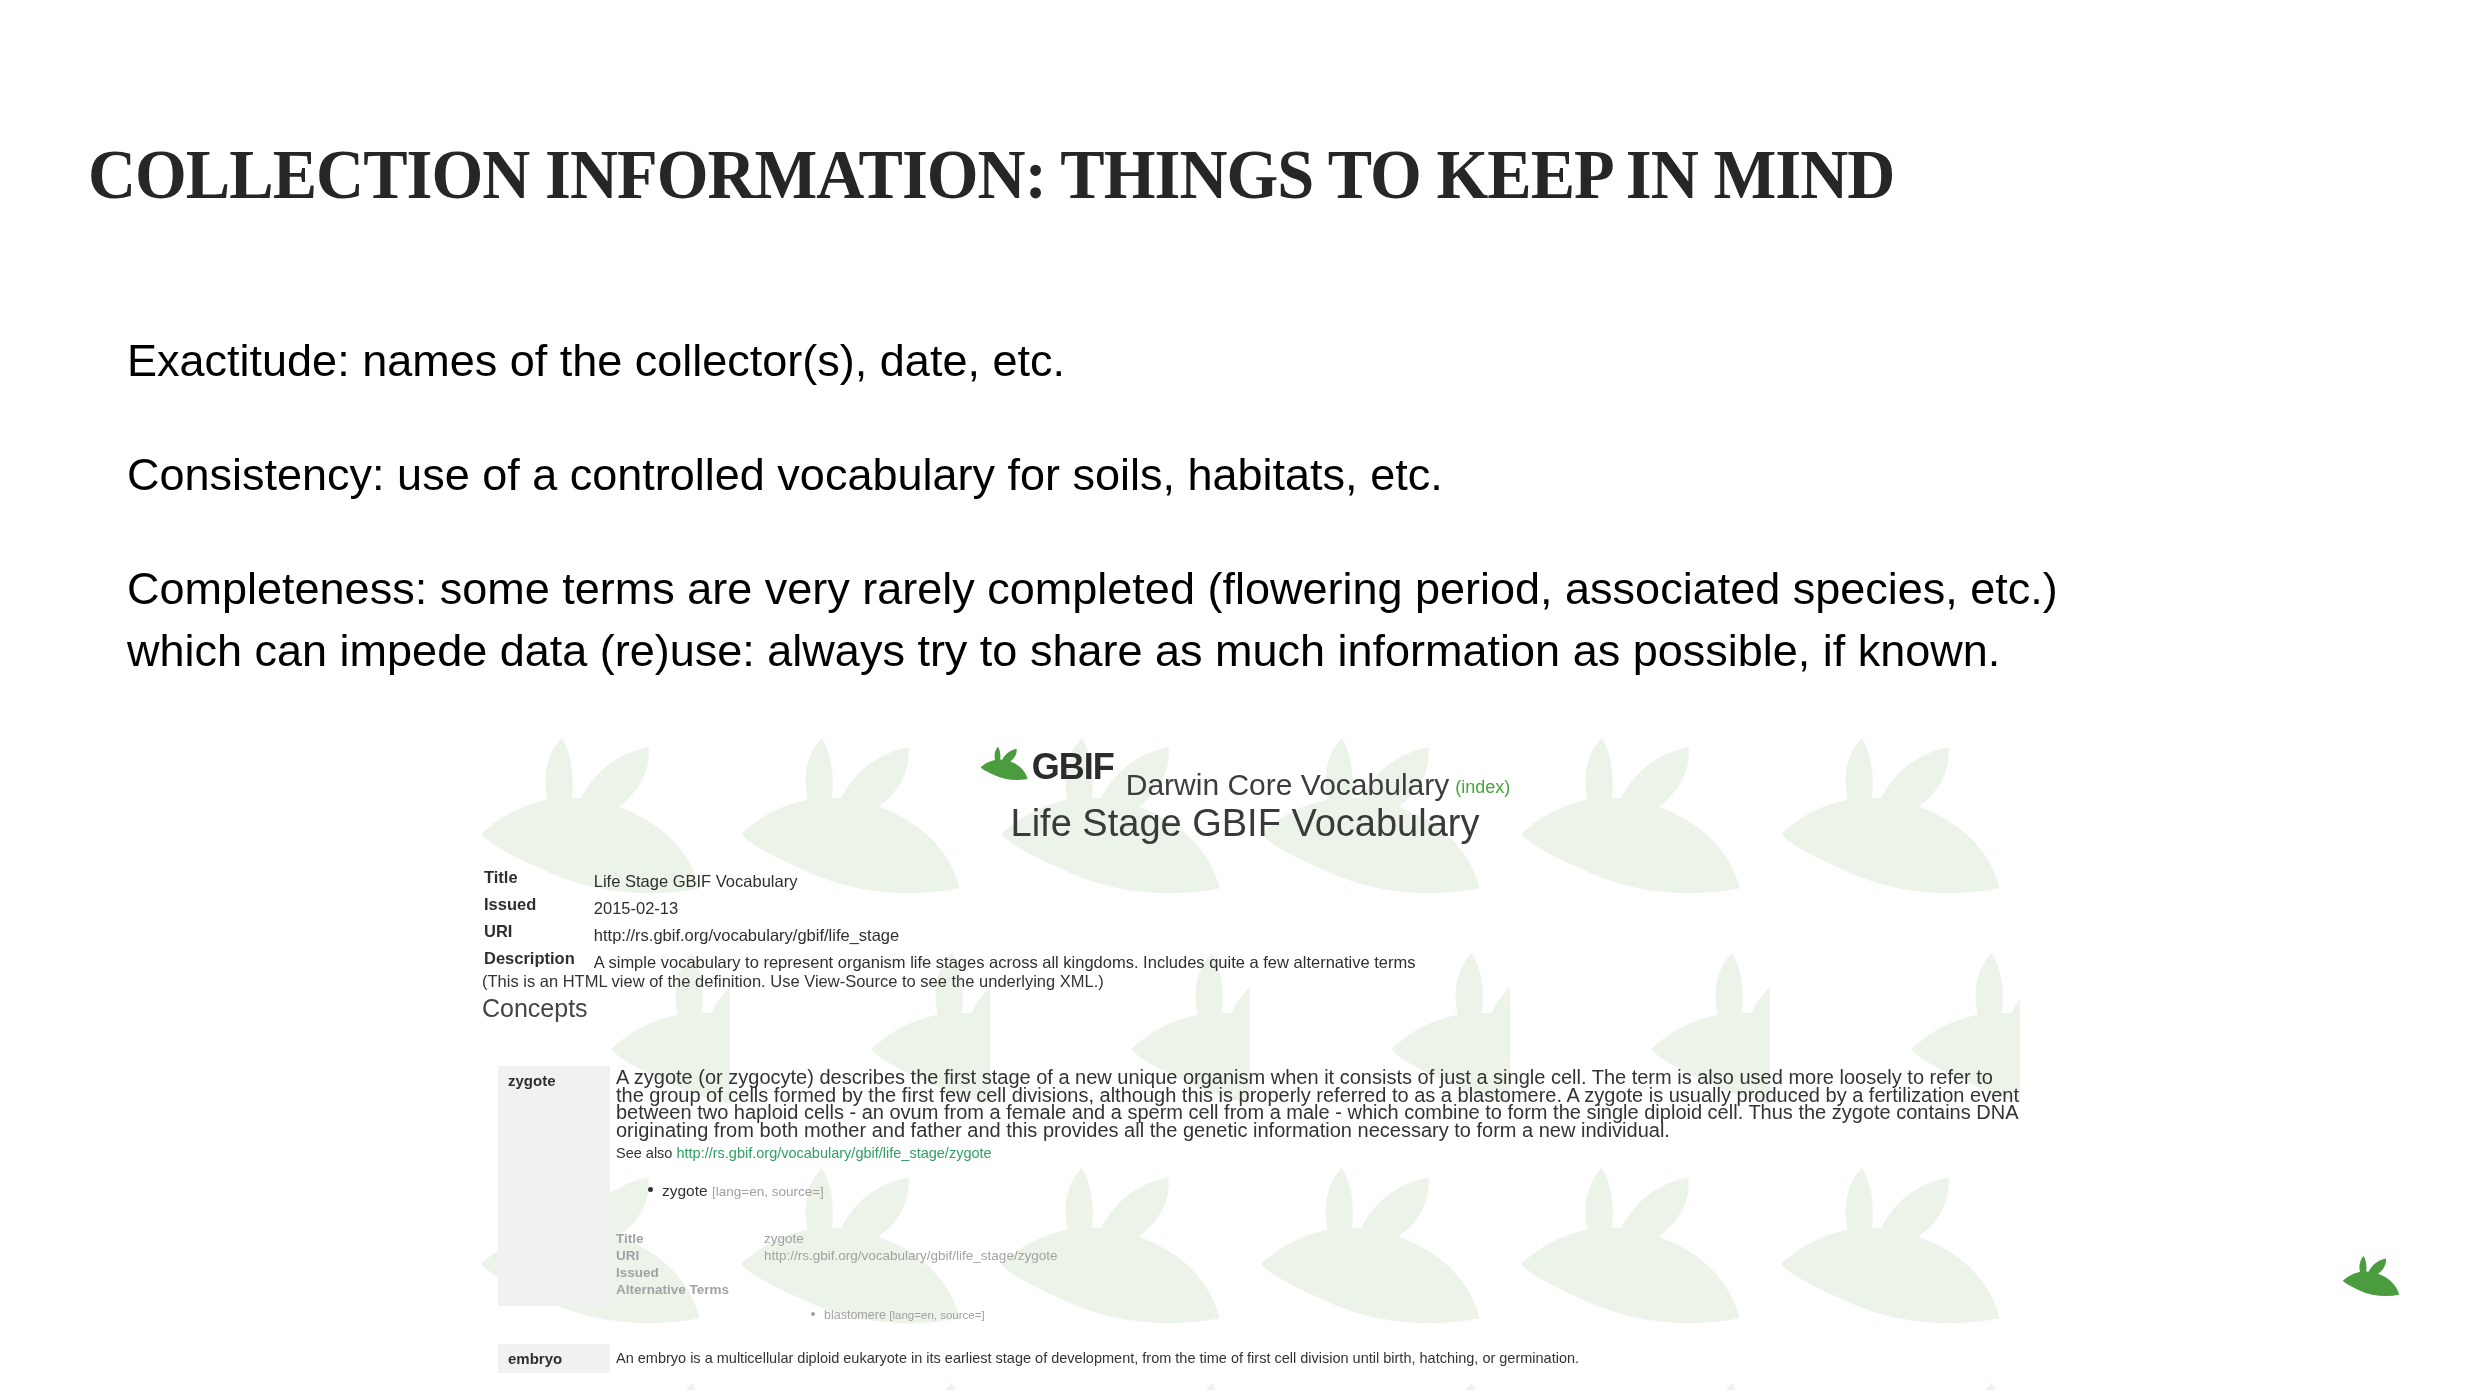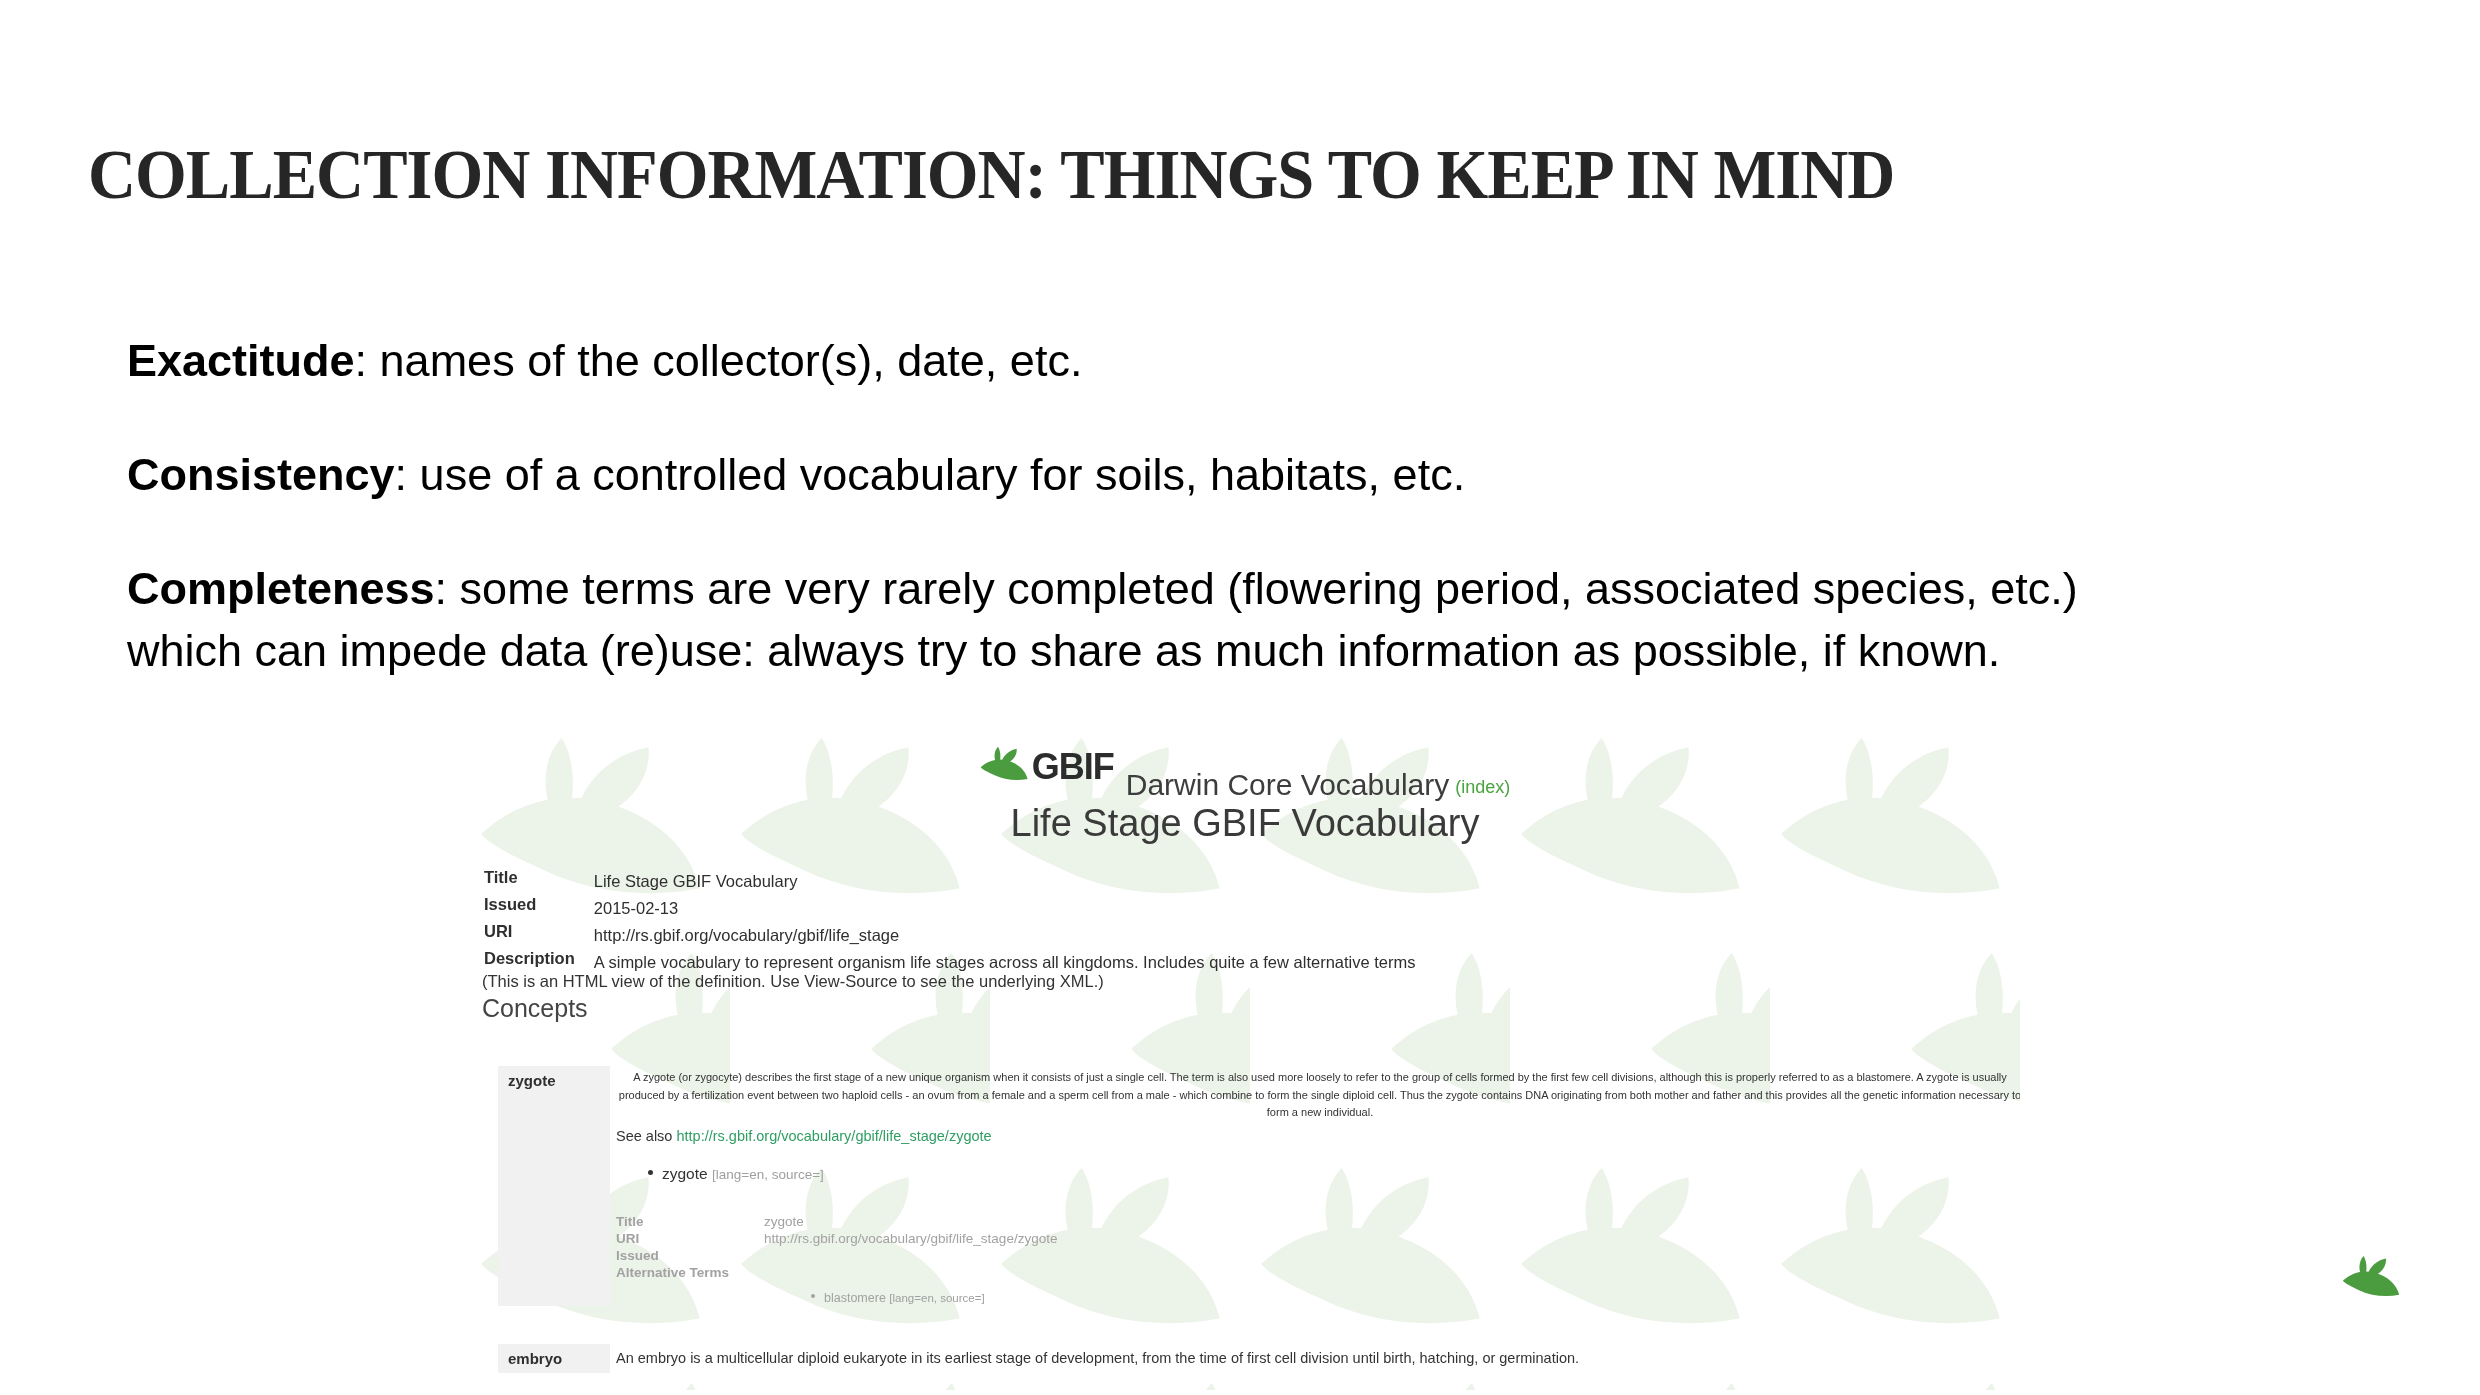--- a/index.html
+++ b/index.html
@@ -10,21 +10,21 @@
   
   .slide{position:absolute;inset:0;}
   .title{
     position:absolute;left:88px;top:140px;margin:0;
     font-family:"Liberation Serif",serif;font-weight:bold;font-size:70px;line-height:1.0;
     color:#262626;letter-spacing:-1px;white-space:nowrap;
     transform:scaleX(0.95);transform-origin:left center;
   }
   .bullets{position:absolute;left:127px;top:330px;width:2300px;color:#000;}
   .bullet{margin:0 0 52px 0;font-size:45px;line-height:62px;}
-  .bullet b{font-weight:bold;}
+  .bullet b{font-weight:normal;}
   
   .shot{
     position:absolute;left:470px;top:726px;width:1550px;height:664px;
     overflow:hidden;background:#ffffff;
   }
   .pat{position:absolute;left:0;top:0;}
   .shot-header{
     position:absolute;left:0;top:14px;width:100%;height:64px;
     display:flex;justify-content:center;align-items:flex-end;
   }
@@ -46,21 +46,21 @@
   .concepts{position:absolute;left:12px;top:268px;margin:0;font-size:25px;font-weight:normal;color:#444;}
   .crow{position:absolute;left:28px;display:flex;align-items:flex-start;}
   .zygote-row{top:340px;}
   .embryo-row{top:618px;}
   .ccell{
     width:92px;background:#f1f1f1;font-size:15px;font-weight:bold;color:#2f2f2f;
     padding:6px 10px;flex:none;
   }
   .zygote-row .ccell{height:228px;}
   .cdesc{margin-left:6px;width:1408px;padding-top:3px;}
-  .para{margin:0;font-size:11px;line-height:17.5px;color:#333;text-align:center;}
+  .para{margin:0;font-size:20px;line-height:17.5px;color:#333;}
   .seealso{margin:6px 0 0 0;font-size:14.5px;line-height:17px;color:#333;}
   .seealso a{color:#2f9e63;text-decoration:none;cursor:pointer;}
   .term-bullet{margin:20px 0 0 32px;font-size:15.5px;color:#333;}
   .term-bullet .dot,.alt-bullet .dot{
     display:inline-block;width:5px;height:5px;border-radius:50%;background:#333;
     vertical-align:middle;margin-right:9px;position:relative;top:-2px;
   }
   .alt-bullet .dot{background:#a2a2a2;width:4px;height:4px;}
   .attrs{font-size:13.5px;color:#9f9f9f;}
   .details{margin-top:30px;}

